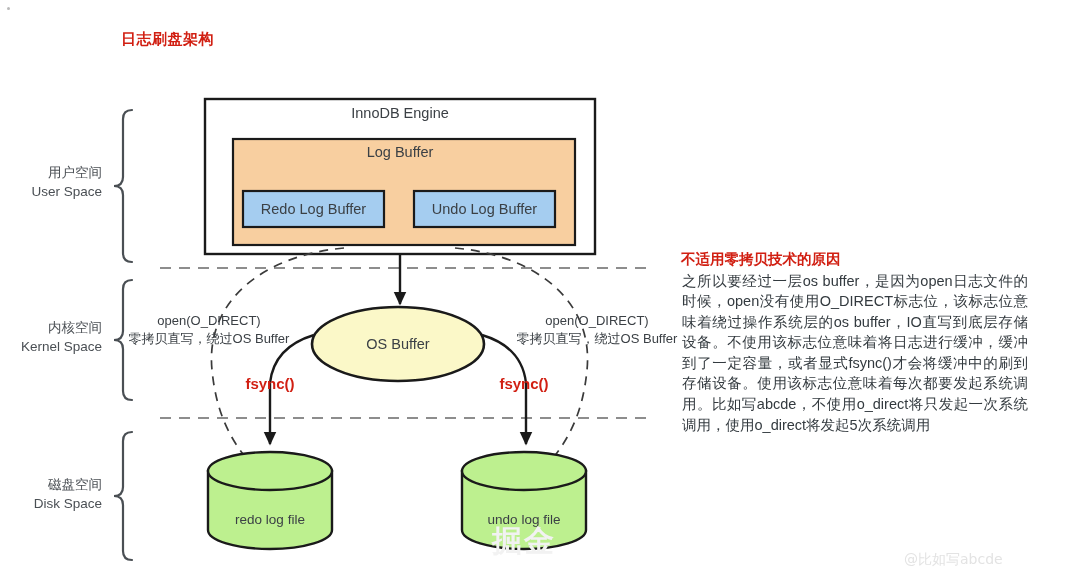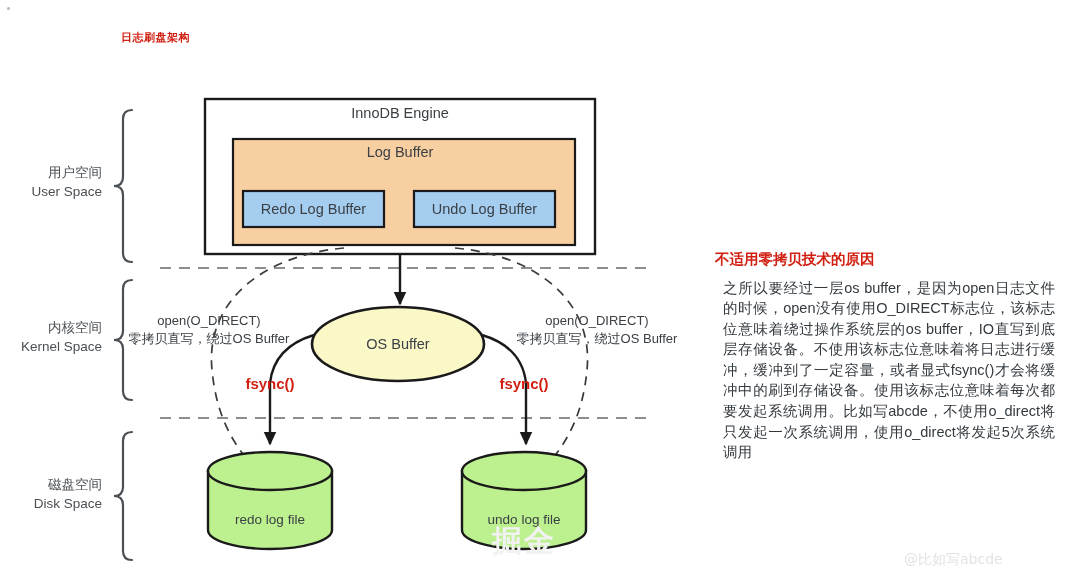--- a/index.html
+++ b/index.html
@@ -9,36 +9,36 @@
     font-family:"Liberation Sans","DejaVu Sans",sans-serif;
     position:relative;overflow:hidden;
   }
   #stage{position:absolute;left:0;top:0;width:1091px;height:584px;}
 
   .dot-tl{position:absolute;left:7px;top:7px;width:3px;height:3px;
           background:#b9b9b9;border-radius:50%;}
 
   #diagram-title{
     position:absolute;left:121px;top:30px;
-    font-size:11px;font-weight:bold;color:#d11f12;
+    font-size:15px;font-weight:bold;color:#d11f12;
     letter-spacing:.5px;white-space:nowrap;
   }
 
   svg.canvas{position:absolute;left:0;top:0;width:1091px;height:584px;}
 
   .note{
-    position:absolute;left:715px;top:250px;width:348px;
+    position:absolute;left:681px;top:250px;width:348px;
   }
   .note-title{
     font-size:14.5px;font-weight:bold;color:#d11f12;
     margin:0 0 1px 0;line-height:1.35;
   }
   .note-body{
     font-size:14.5px;color:#333a3f;line-height:1.42;
-    text-align:justify;word-break:break-all;margin:8px;
+    text-align:justify;word-break:break-all;margin:1px;
   }
 
   .watermark{
     position:absolute;left:904px;top:551px;
     font-size:14px;color:#e3e3e3;white-space:nowrap;
     font-family:"DejaVu Sans",sans-serif;
   }
 
   .ghost{
     position:absolute;left:492px;top:521px;

